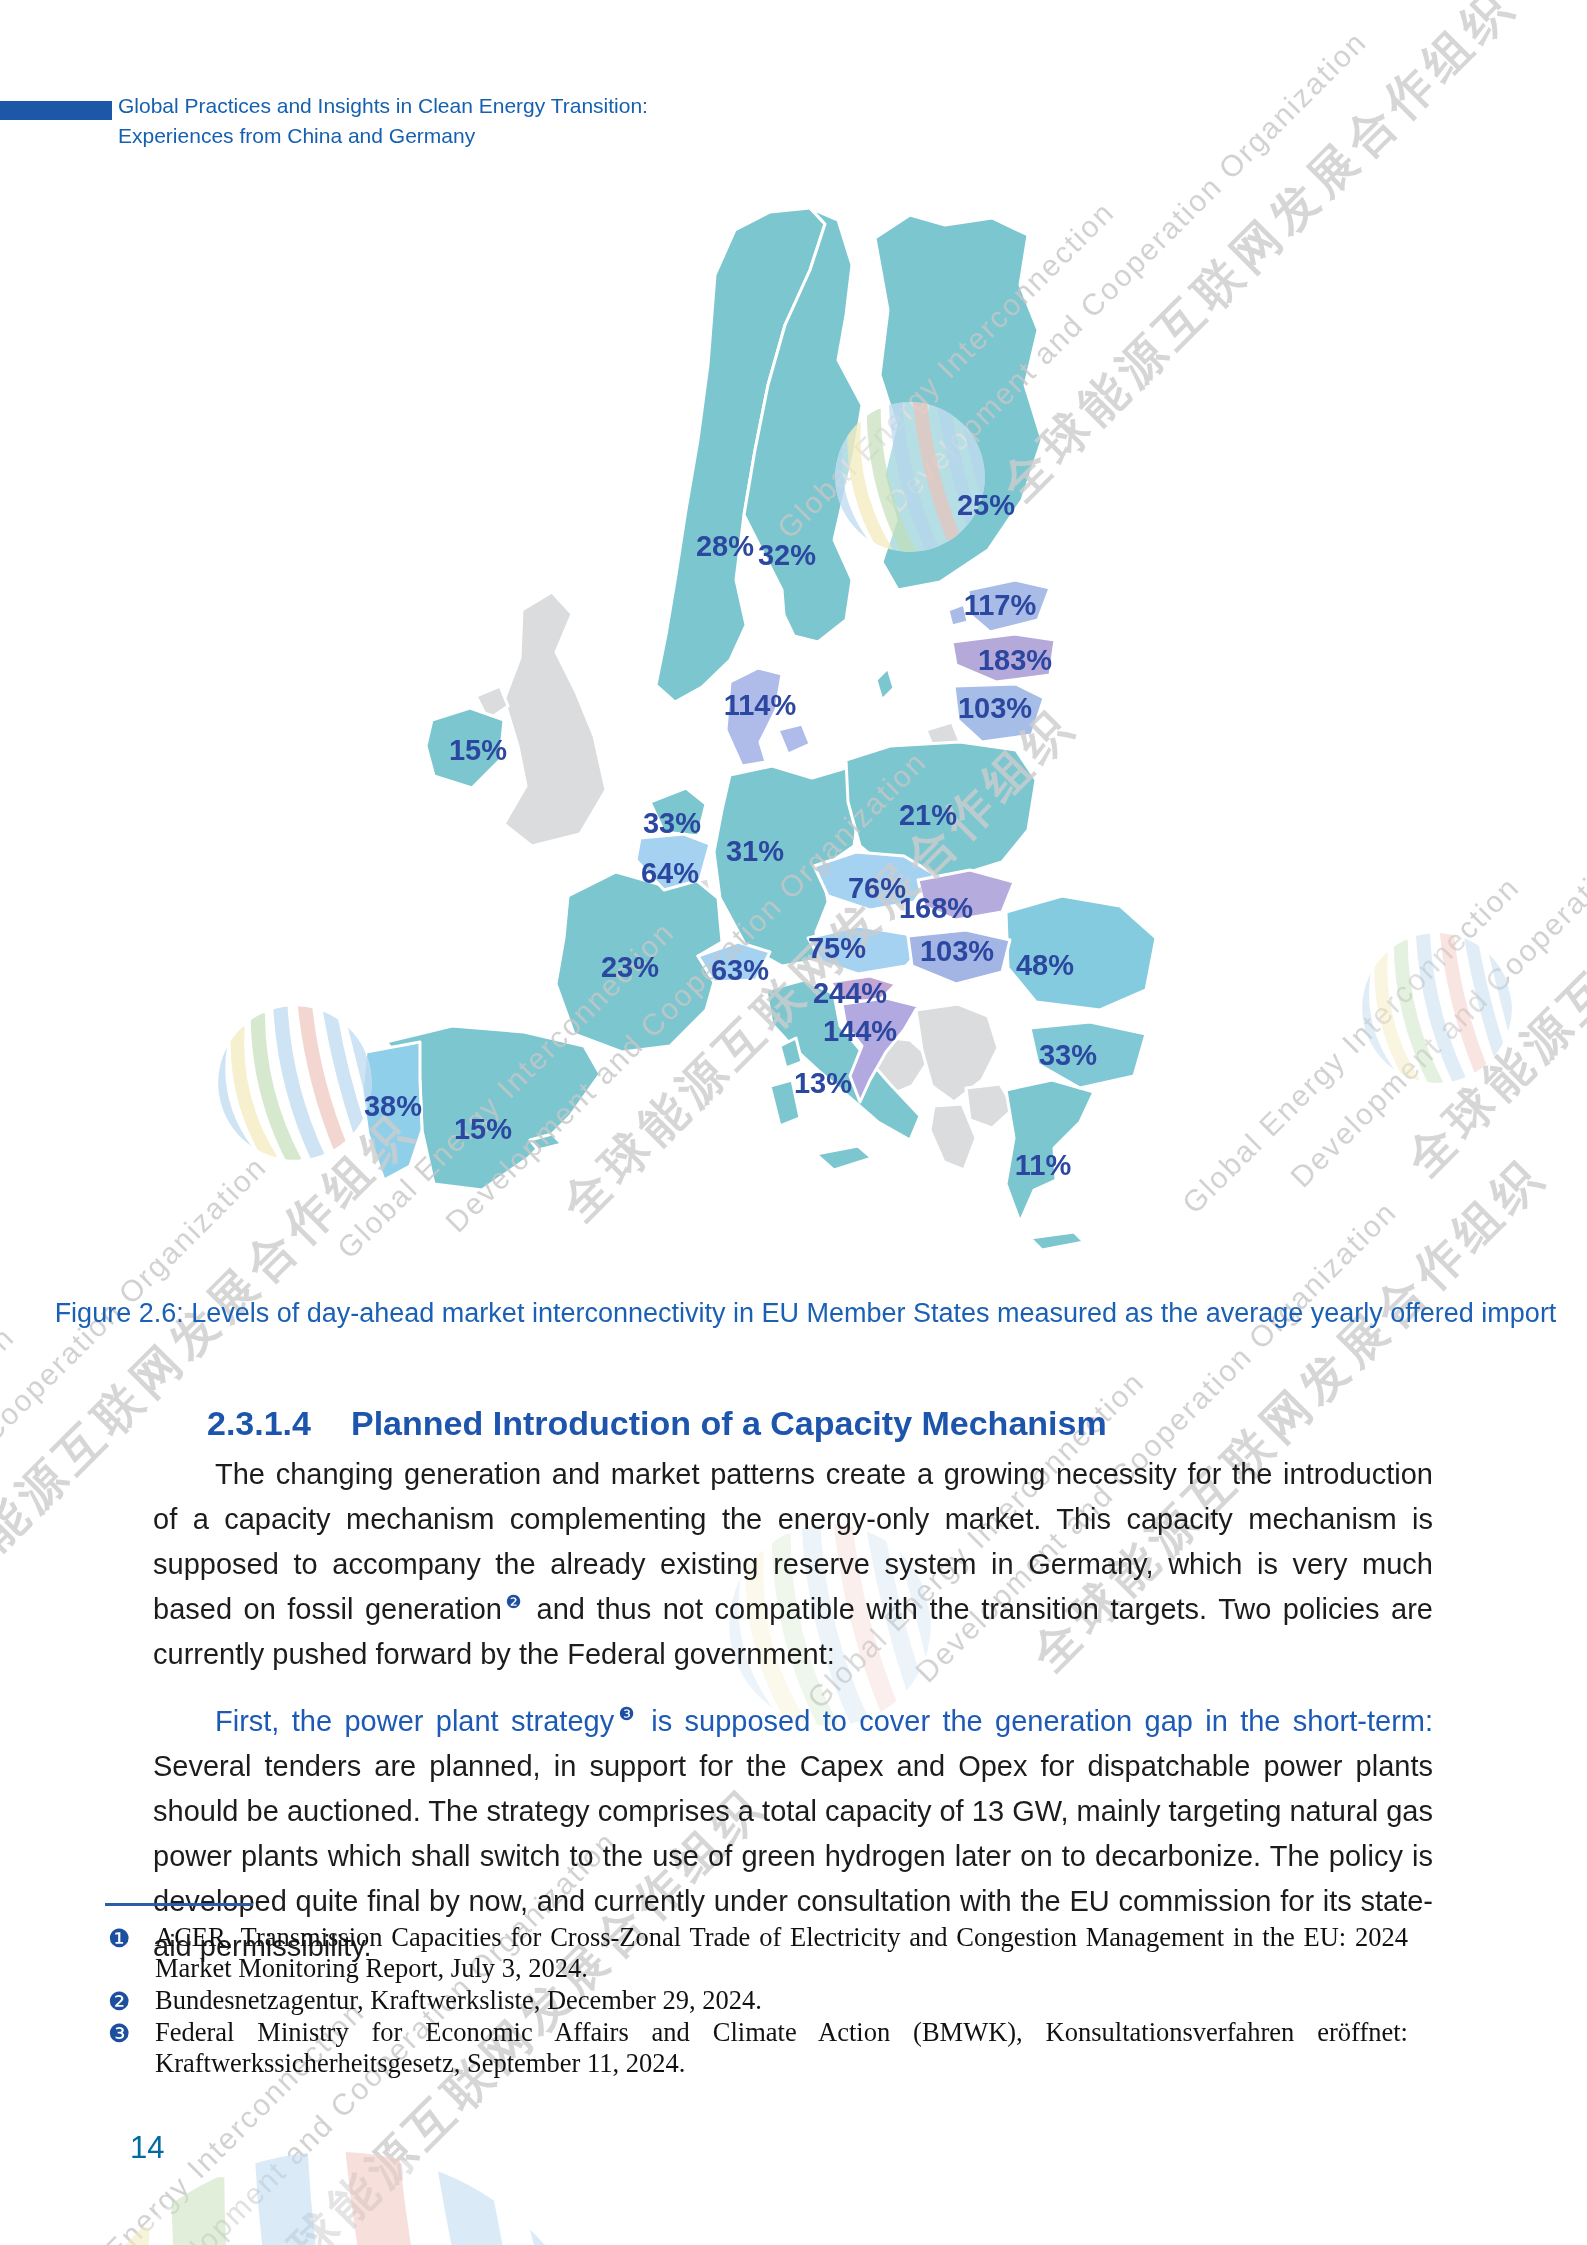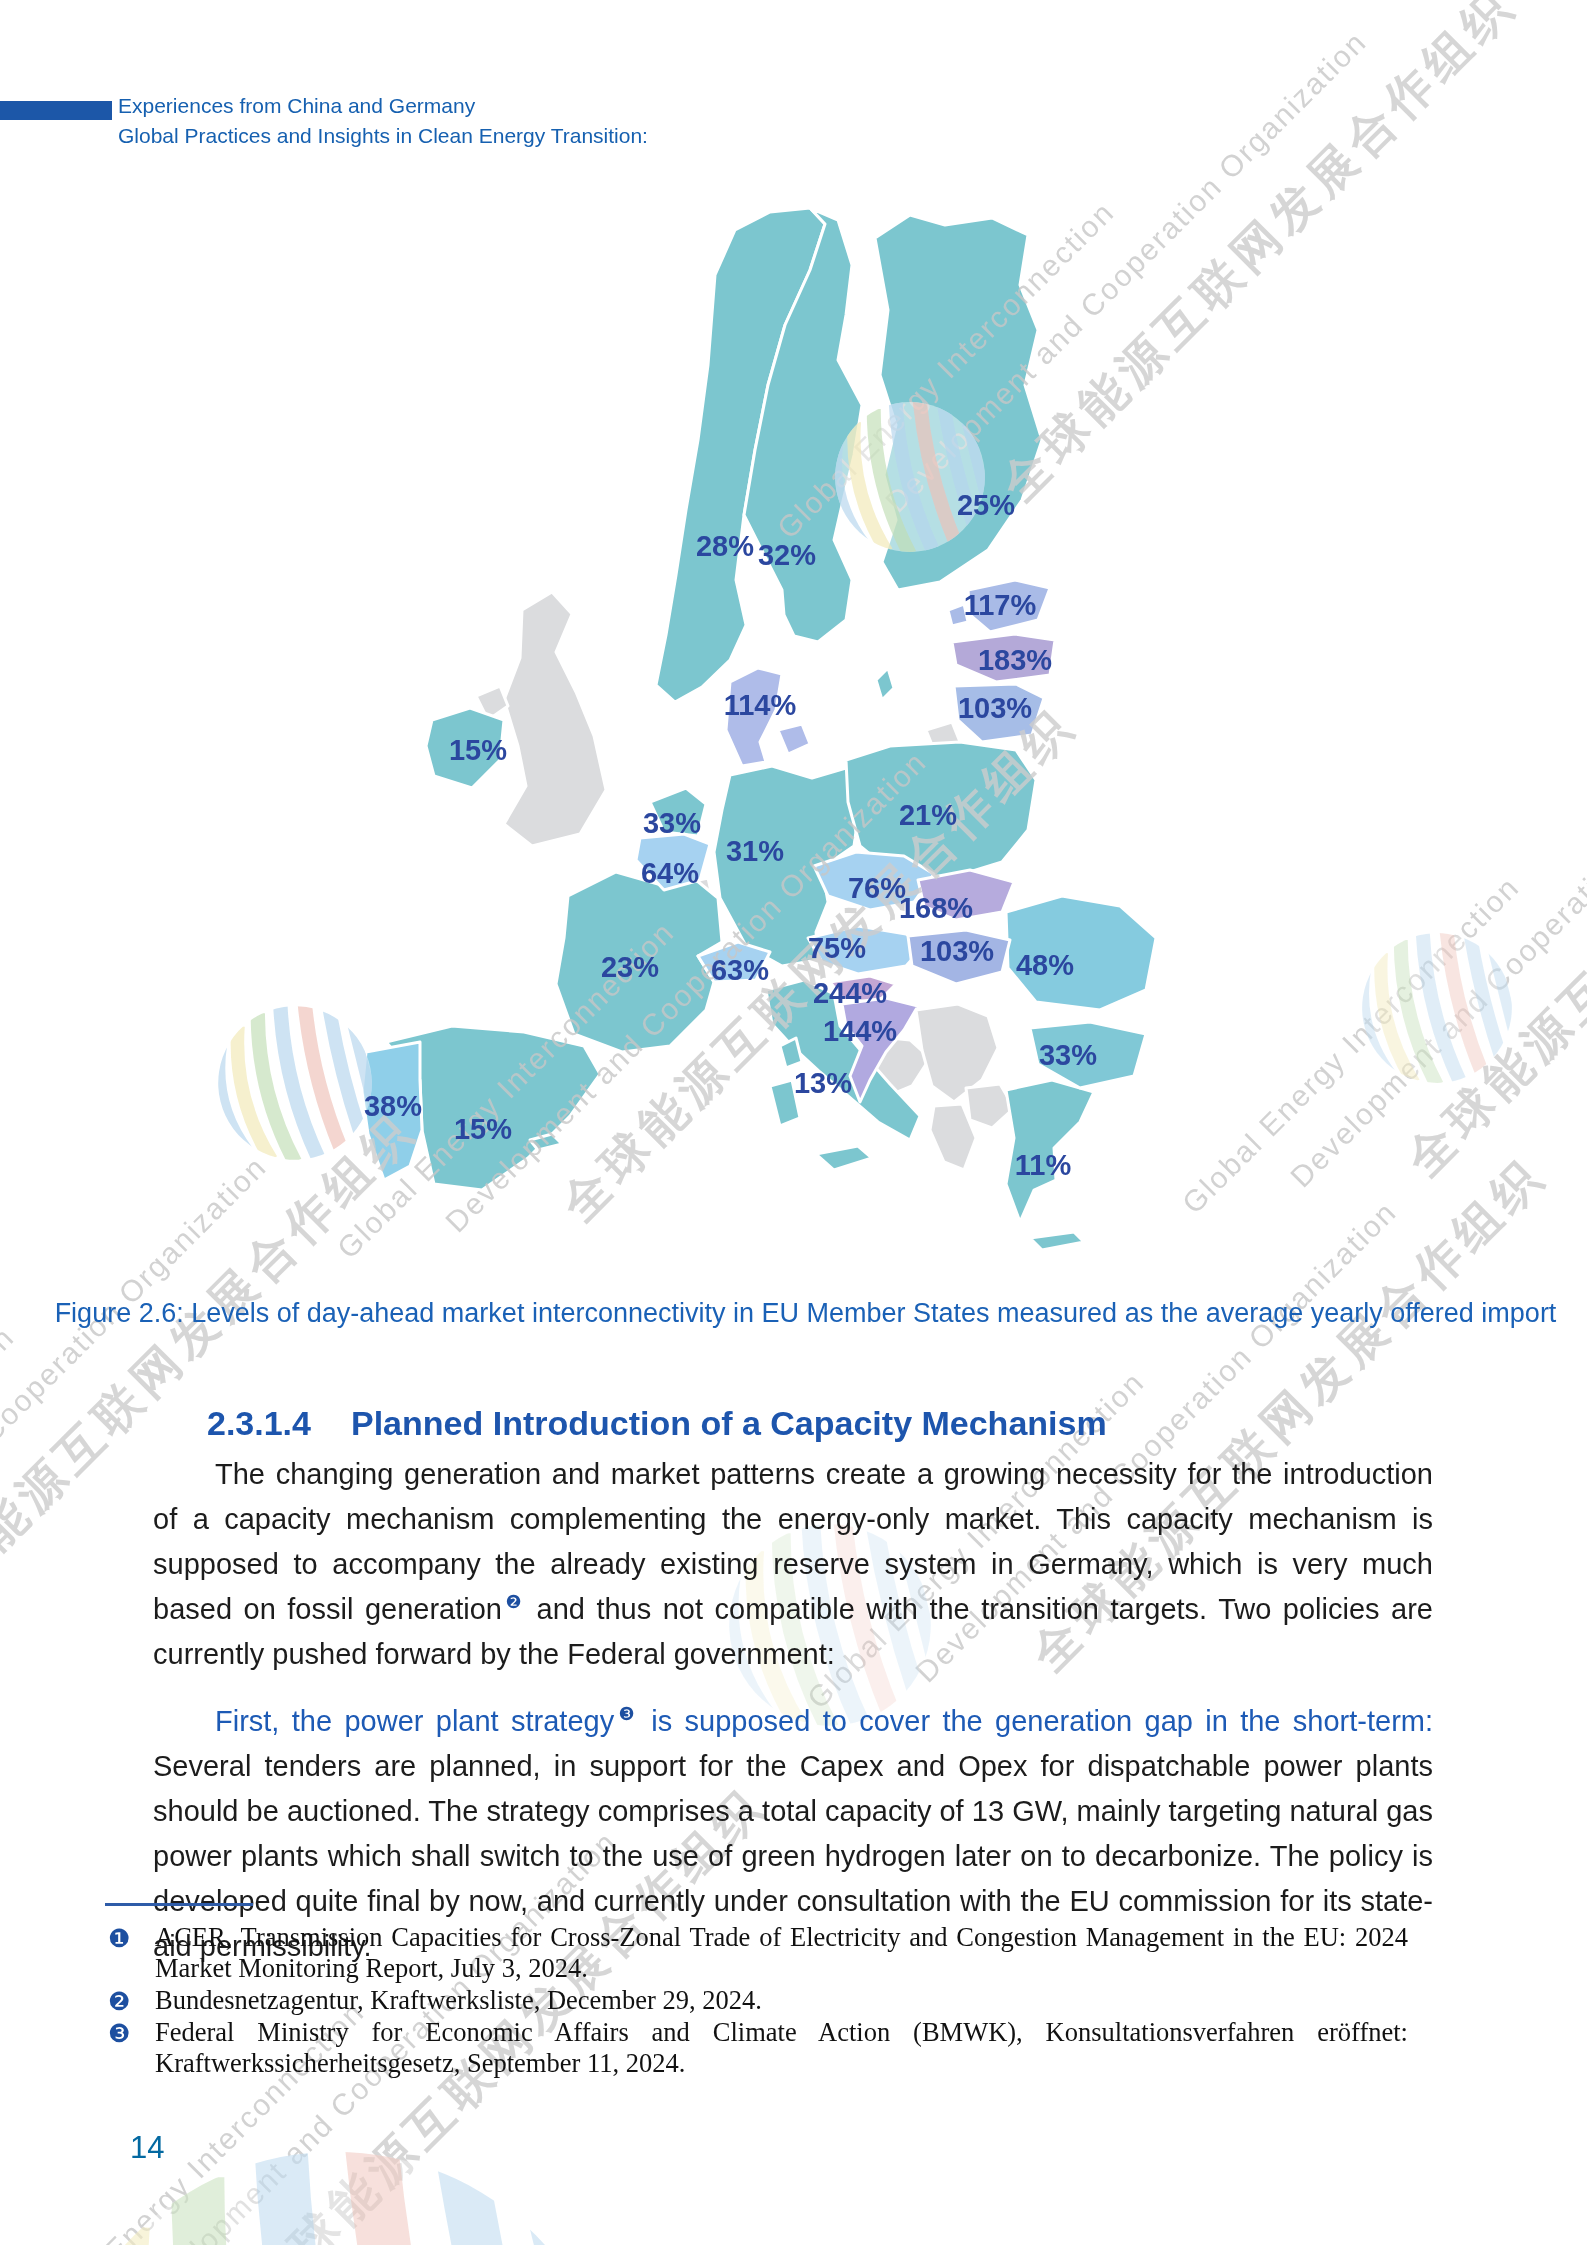--- a/index.html
+++ b/index.html
@@ -47,22 +47,22 @@
              font-size:25px;}
   #page-number{position:absolute;left:130px;top:2130px;font-size:31px;color:#0369a1;z-index:5;}
 </style>
 </head>
 <body>
 
 <div id="page">
 
   <div id="header-bar"></div>
   <div id="header-title">
+    <div>Global Practices and Insights in Clean Energy Transition:</div>
     <div>Experiences from China and Germany</div>
-    <div>Global Practices and Insights in Clean Energy Transition:</div>
   </div>
 
   <div class="wm" style="left:1150px;top:270px;">
     <div class="wm-l1">Global Energy Interconnection</div>
     <div class="wm-l2">Development and Cooperation Organization</div>
     <div class="wm-l3">全球能源互联网发展合作组织</div>
   </div>
   <div class="wm" style="left:710px;top:990px;">
     <div class="wm-l1">Global Energy Interconnection</div>
     <div class="wm-l2">Development and Cooperation Organization</div>

